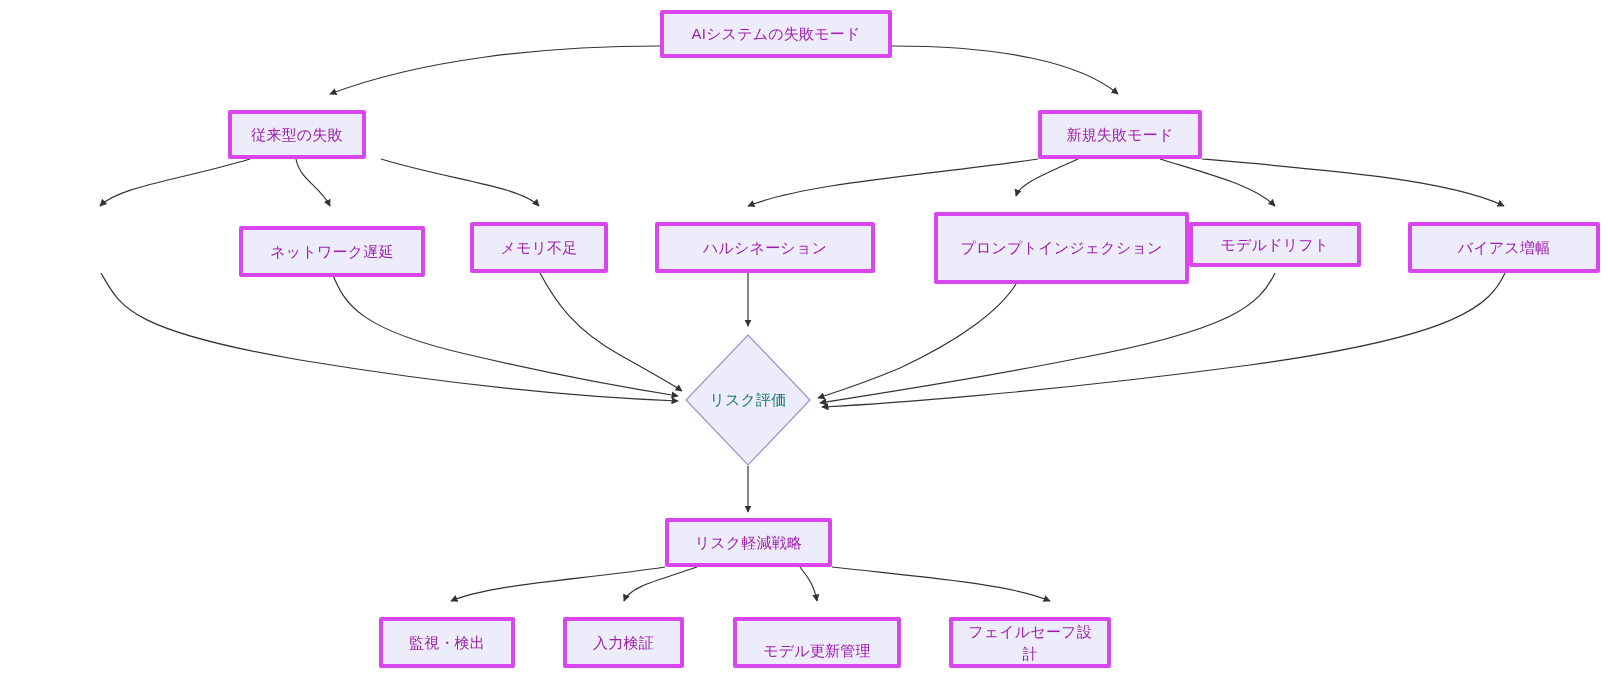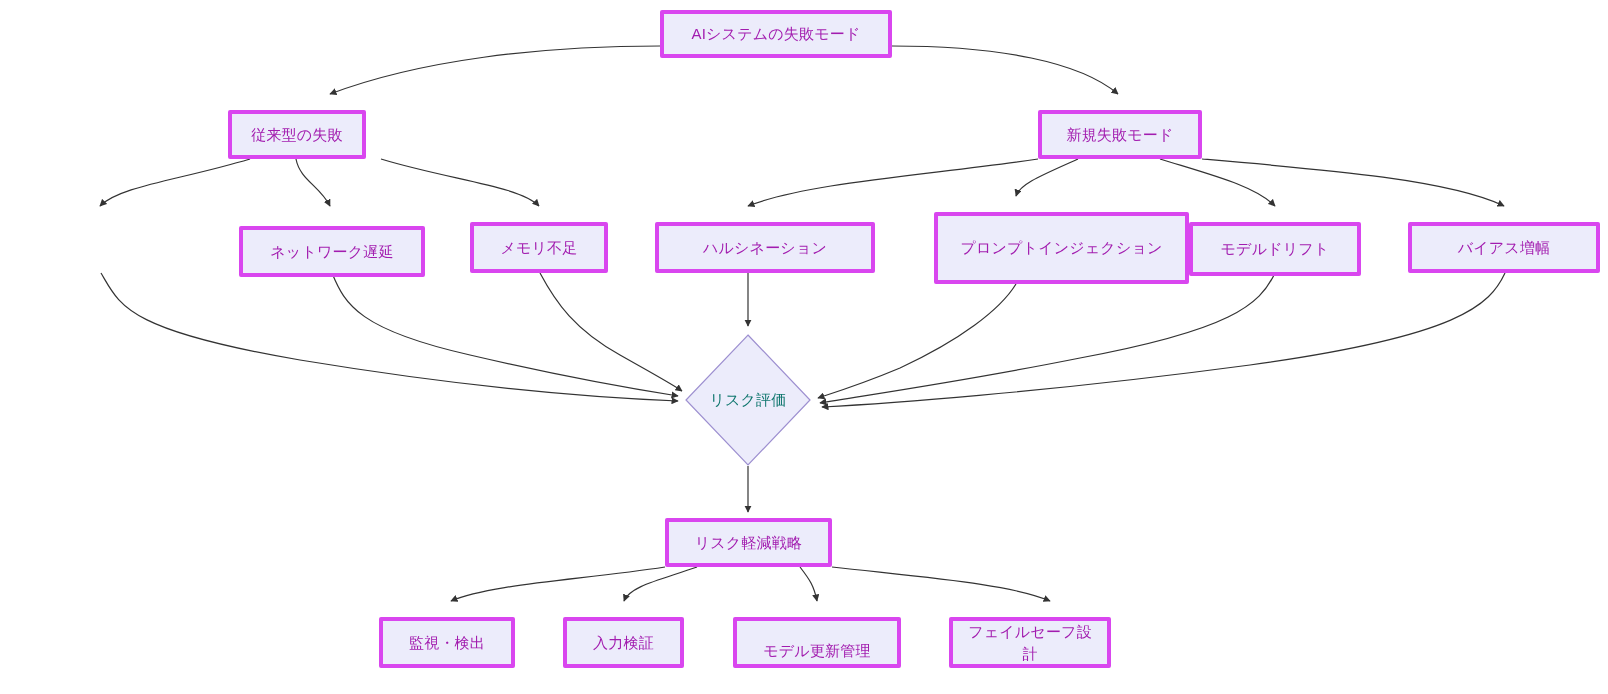--- a/index.html
+++ b/index.html
@@ -138,21 +138,21 @@
   </div>
 
   <div class="node" style="left:655px; top:222px; width:220px; height:51px;">
     <span class="node-label">ハルシネーション</span>
   </div>
 
   <div class="node" style="left:888px; top:212px; width:255px; height:72px;margin-left:46px;">
     <span class="node-label">プロンプトインジェクション</span>
   </div>
 
-  <div class="node" style="left:1189px; top:222px; width:172px; height:54px;">
+  <div class="node" style="left:1189px; top:222px; width:172px; height:45px;">
     <span class="node-label">モデルドリフト</span>
   </div>
 
   <div class="node" style="left:1408px; top:222px; width:192px; height:51px;">
     <span class="node-label">バイアス増幅</span>
   </div>
 
   <div class="decision-wrap" style="left:685px; top:334px;">
     <svg class="decision-shape" viewBox="0 0 126 132" xmlns="http://www.w3.org/2000/svg">
       <polygon points="63,1 125,66 63,131 1,66" fill="#ECECFB" stroke="#9D8FD0" stroke-width="1.2"></polygon>

